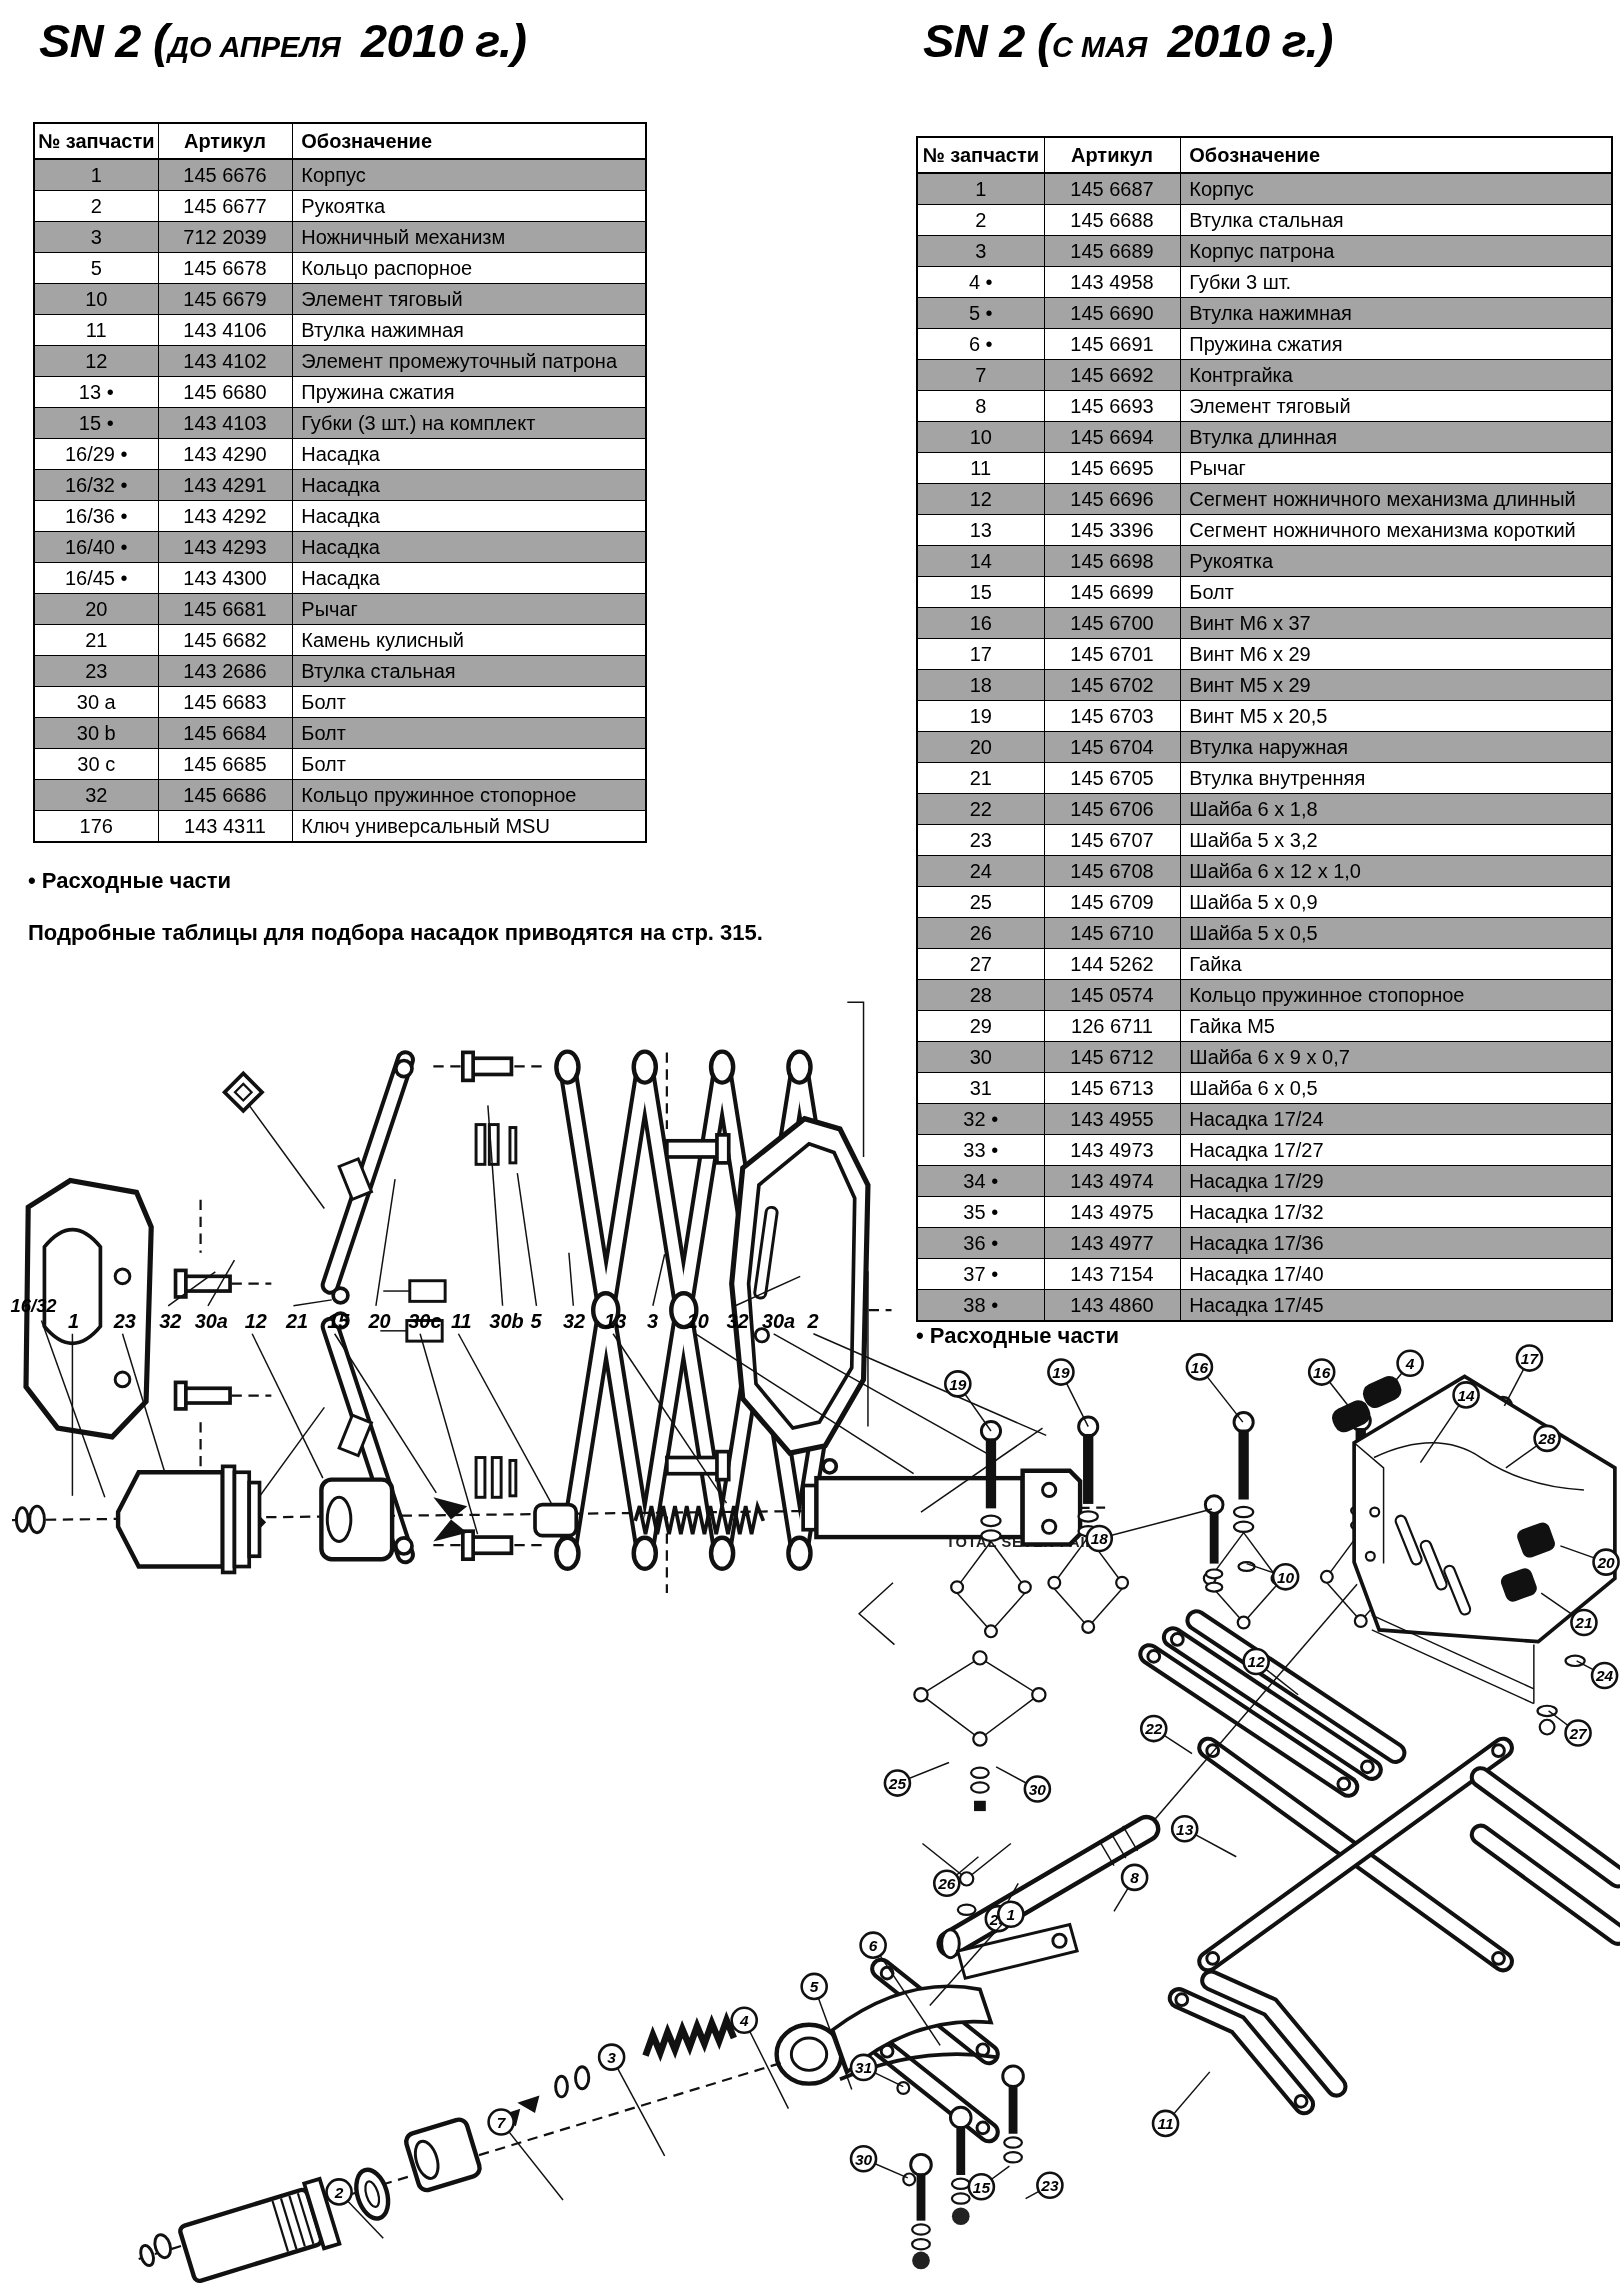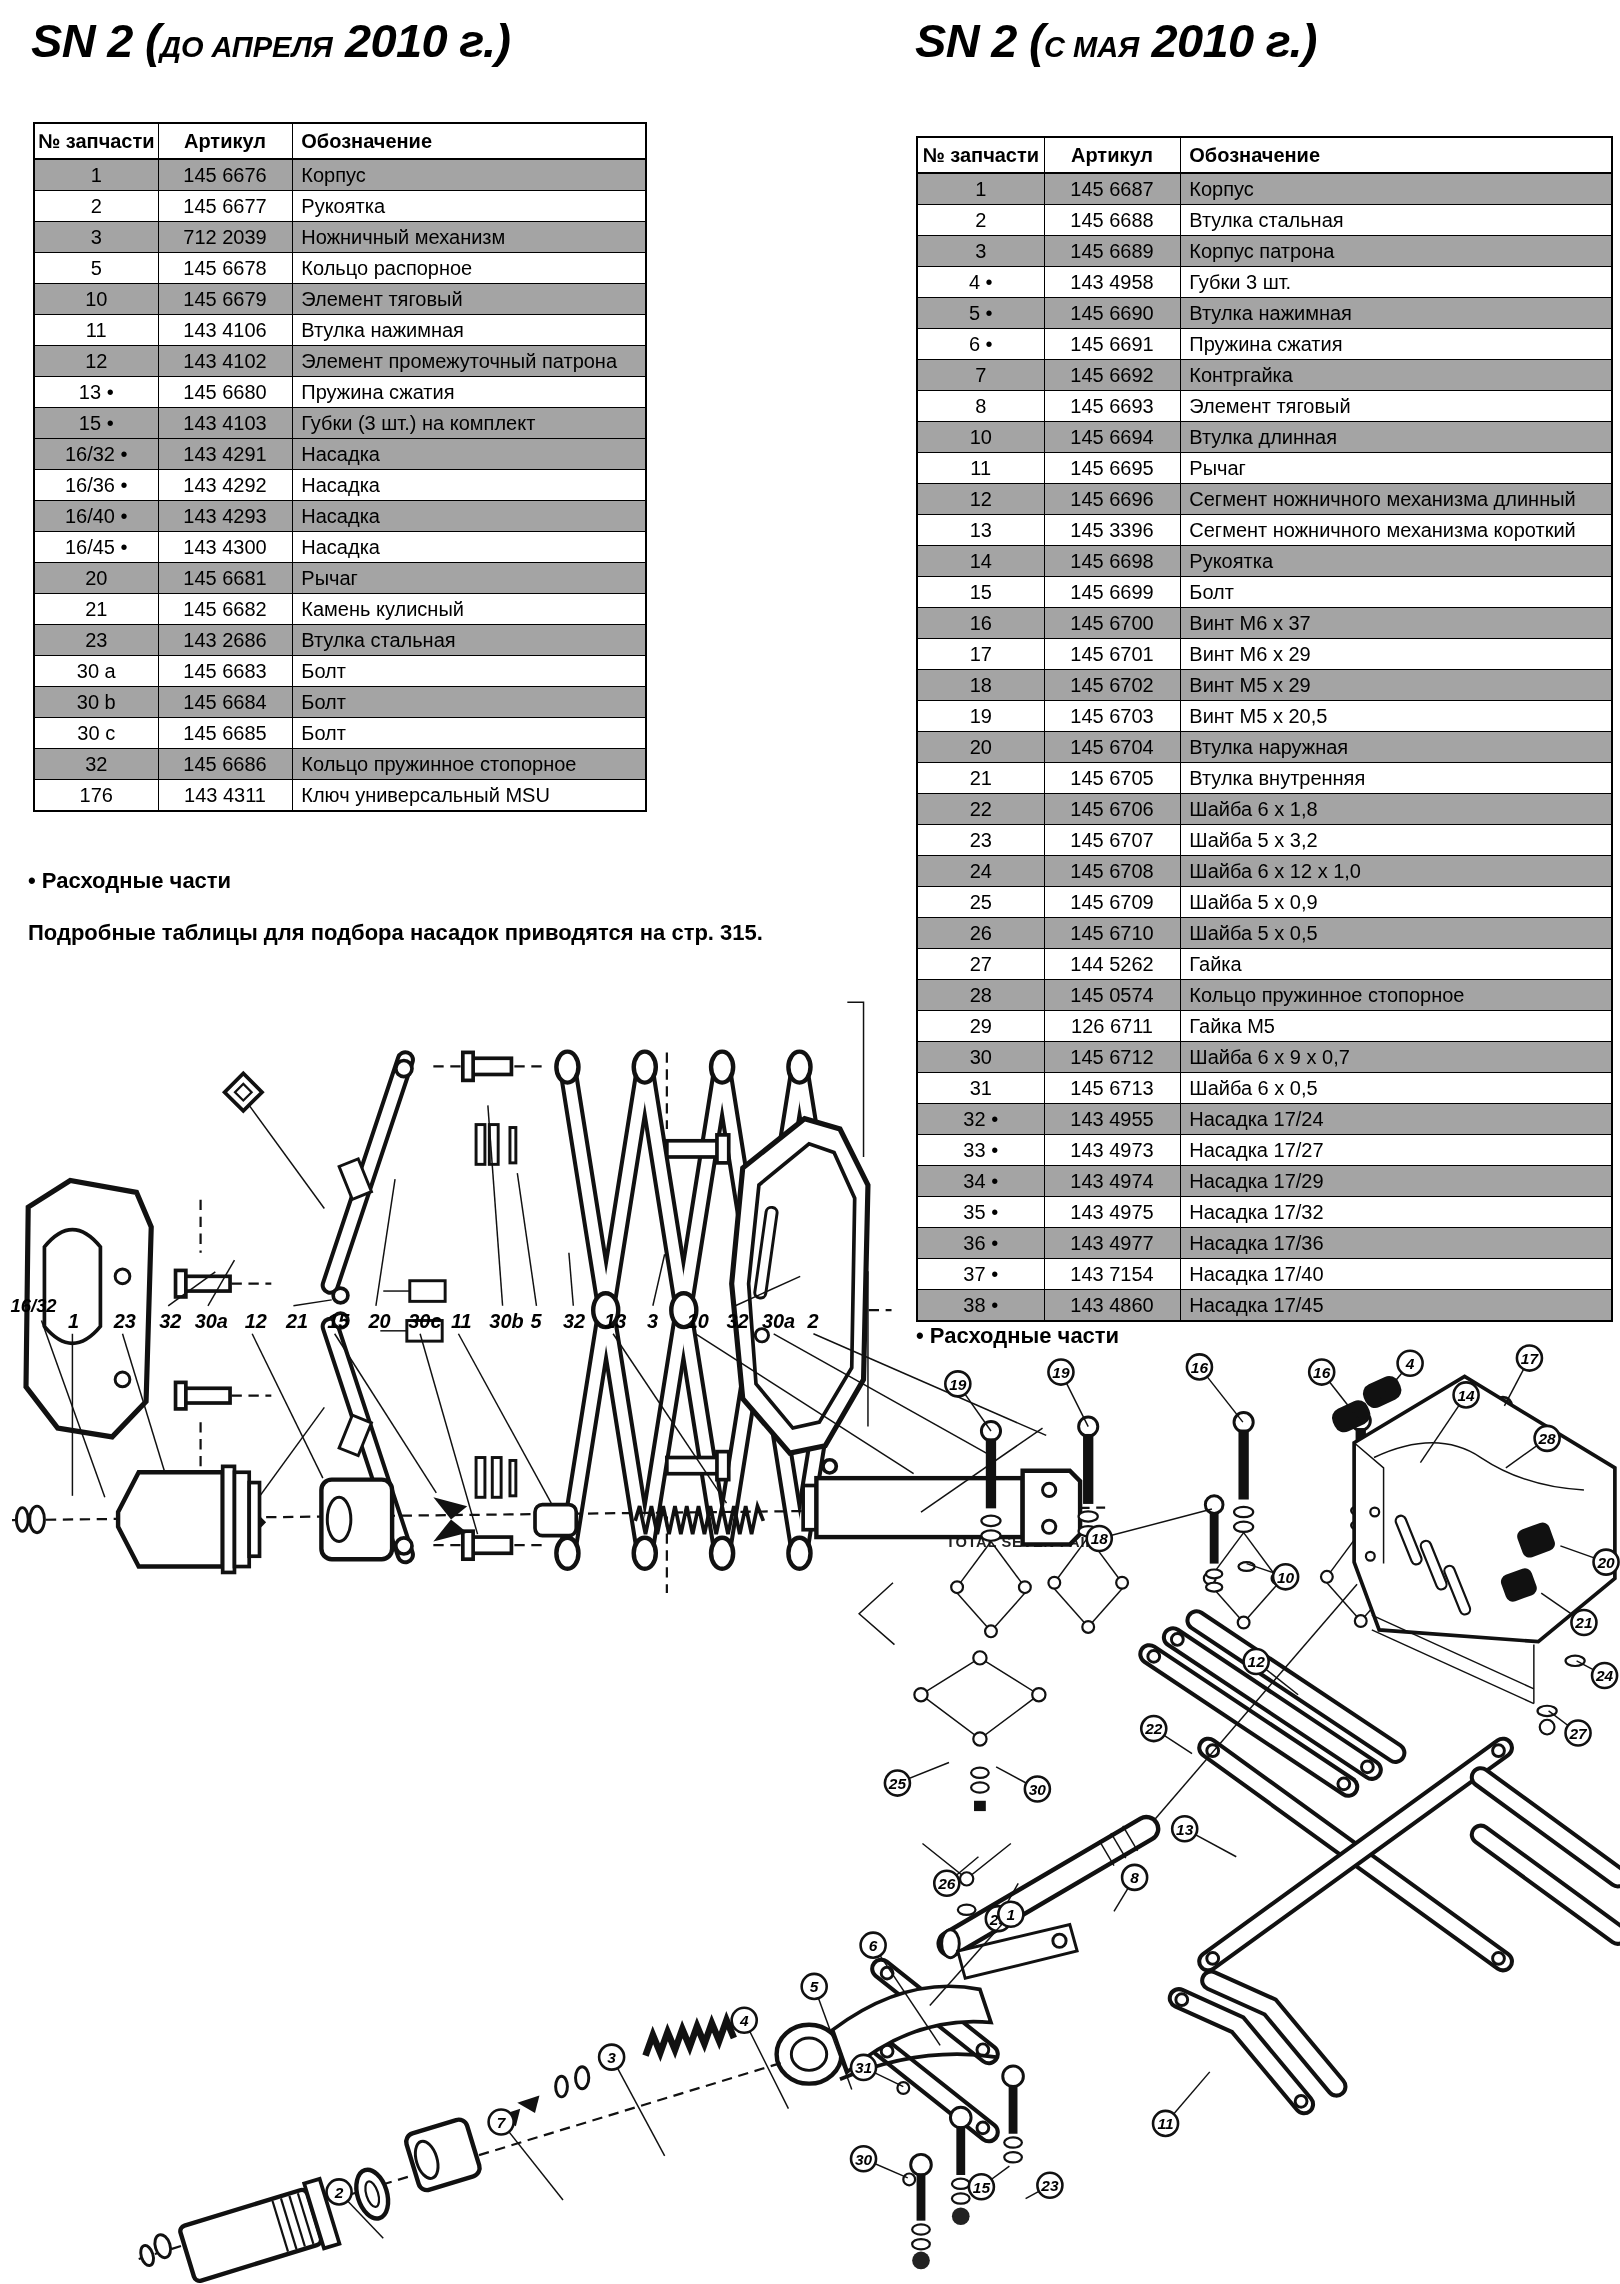--- a/index.html
+++ b/index.html
@@ -1,19 +1,19 @@
 <!DOCTYPE html>
 <html style="font-size:11.8px"><head>
 <meta charset="utf-8">
 <style>
   html,body{margin:0;padding:0;}
   body{width:1621px;height:2284px;position:relative;background:#fff;
        font-family:"Liberation Sans",sans-serif;color:#000;overflow:hidden;}
   .title{position:absolute;font-weight:bold;font-style:italic;white-space:nowrap;}
-  .title .big{font-size:47px;letter-spacing:-0.7px;}
+  .title .big{font-size:47px;letter-spacing:-0.7px;margin-left:8px;}
   .title .small{font-size:29px;text-transform:uppercase;}
   .tbl{position:absolute;border-collapse:collapse;table-layout:fixed;
        border:2.2px solid #000;font-size:20px;}
   .tbl th{font-weight:bold;background:#fff;height:32px;border:1.1px solid #000;
           border-bottom:2.2px solid #000;}
   .tbl td{height:30px;border:1.1px solid #000;padding:0;}
   .tbl th.h3,.tbl td.c3{text-align:left;padding-left:8.8px;}
   .tbl th.h1,.tbl td.c1,.tbl th.h2,.tbl td.c2{text-align:center;}
   .tbl tr.g td{background:#a4a4a4;}
   .tbl tr.w td{background:#ffffff;}
@@ -106,20 +106,25 @@
       </tr>
       <tr class="w">
         <td class="c1">13 •</td>
         <td class="c2">145 6680</td>
         <td class="c3">Пружина сжатия</td>
       </tr>
       <tr class="g">
         <td class="c1">15 •</td>
         <td class="c2">143 4103</td>
         <td class="c3">Губки (3 шт.) на комплект</td>
+      </tr>
+      <tr class="w">
+        <td class="c1">16/29 •</td>
+        <td class="c2">143 4290</td>
+        <td class="c3">Насадка</td>
       </tr>
       <tr class="g">
         <td class="c1">16/32 •</td>
         <td class="c2">143 4291</td>
         <td class="c3">Насадка</td>
       </tr>
       <tr class="w">
         <td class="c1">16/36 •</td>
         <td class="c2">143 4292</td>
         <td class="c3">Насадка</td>

